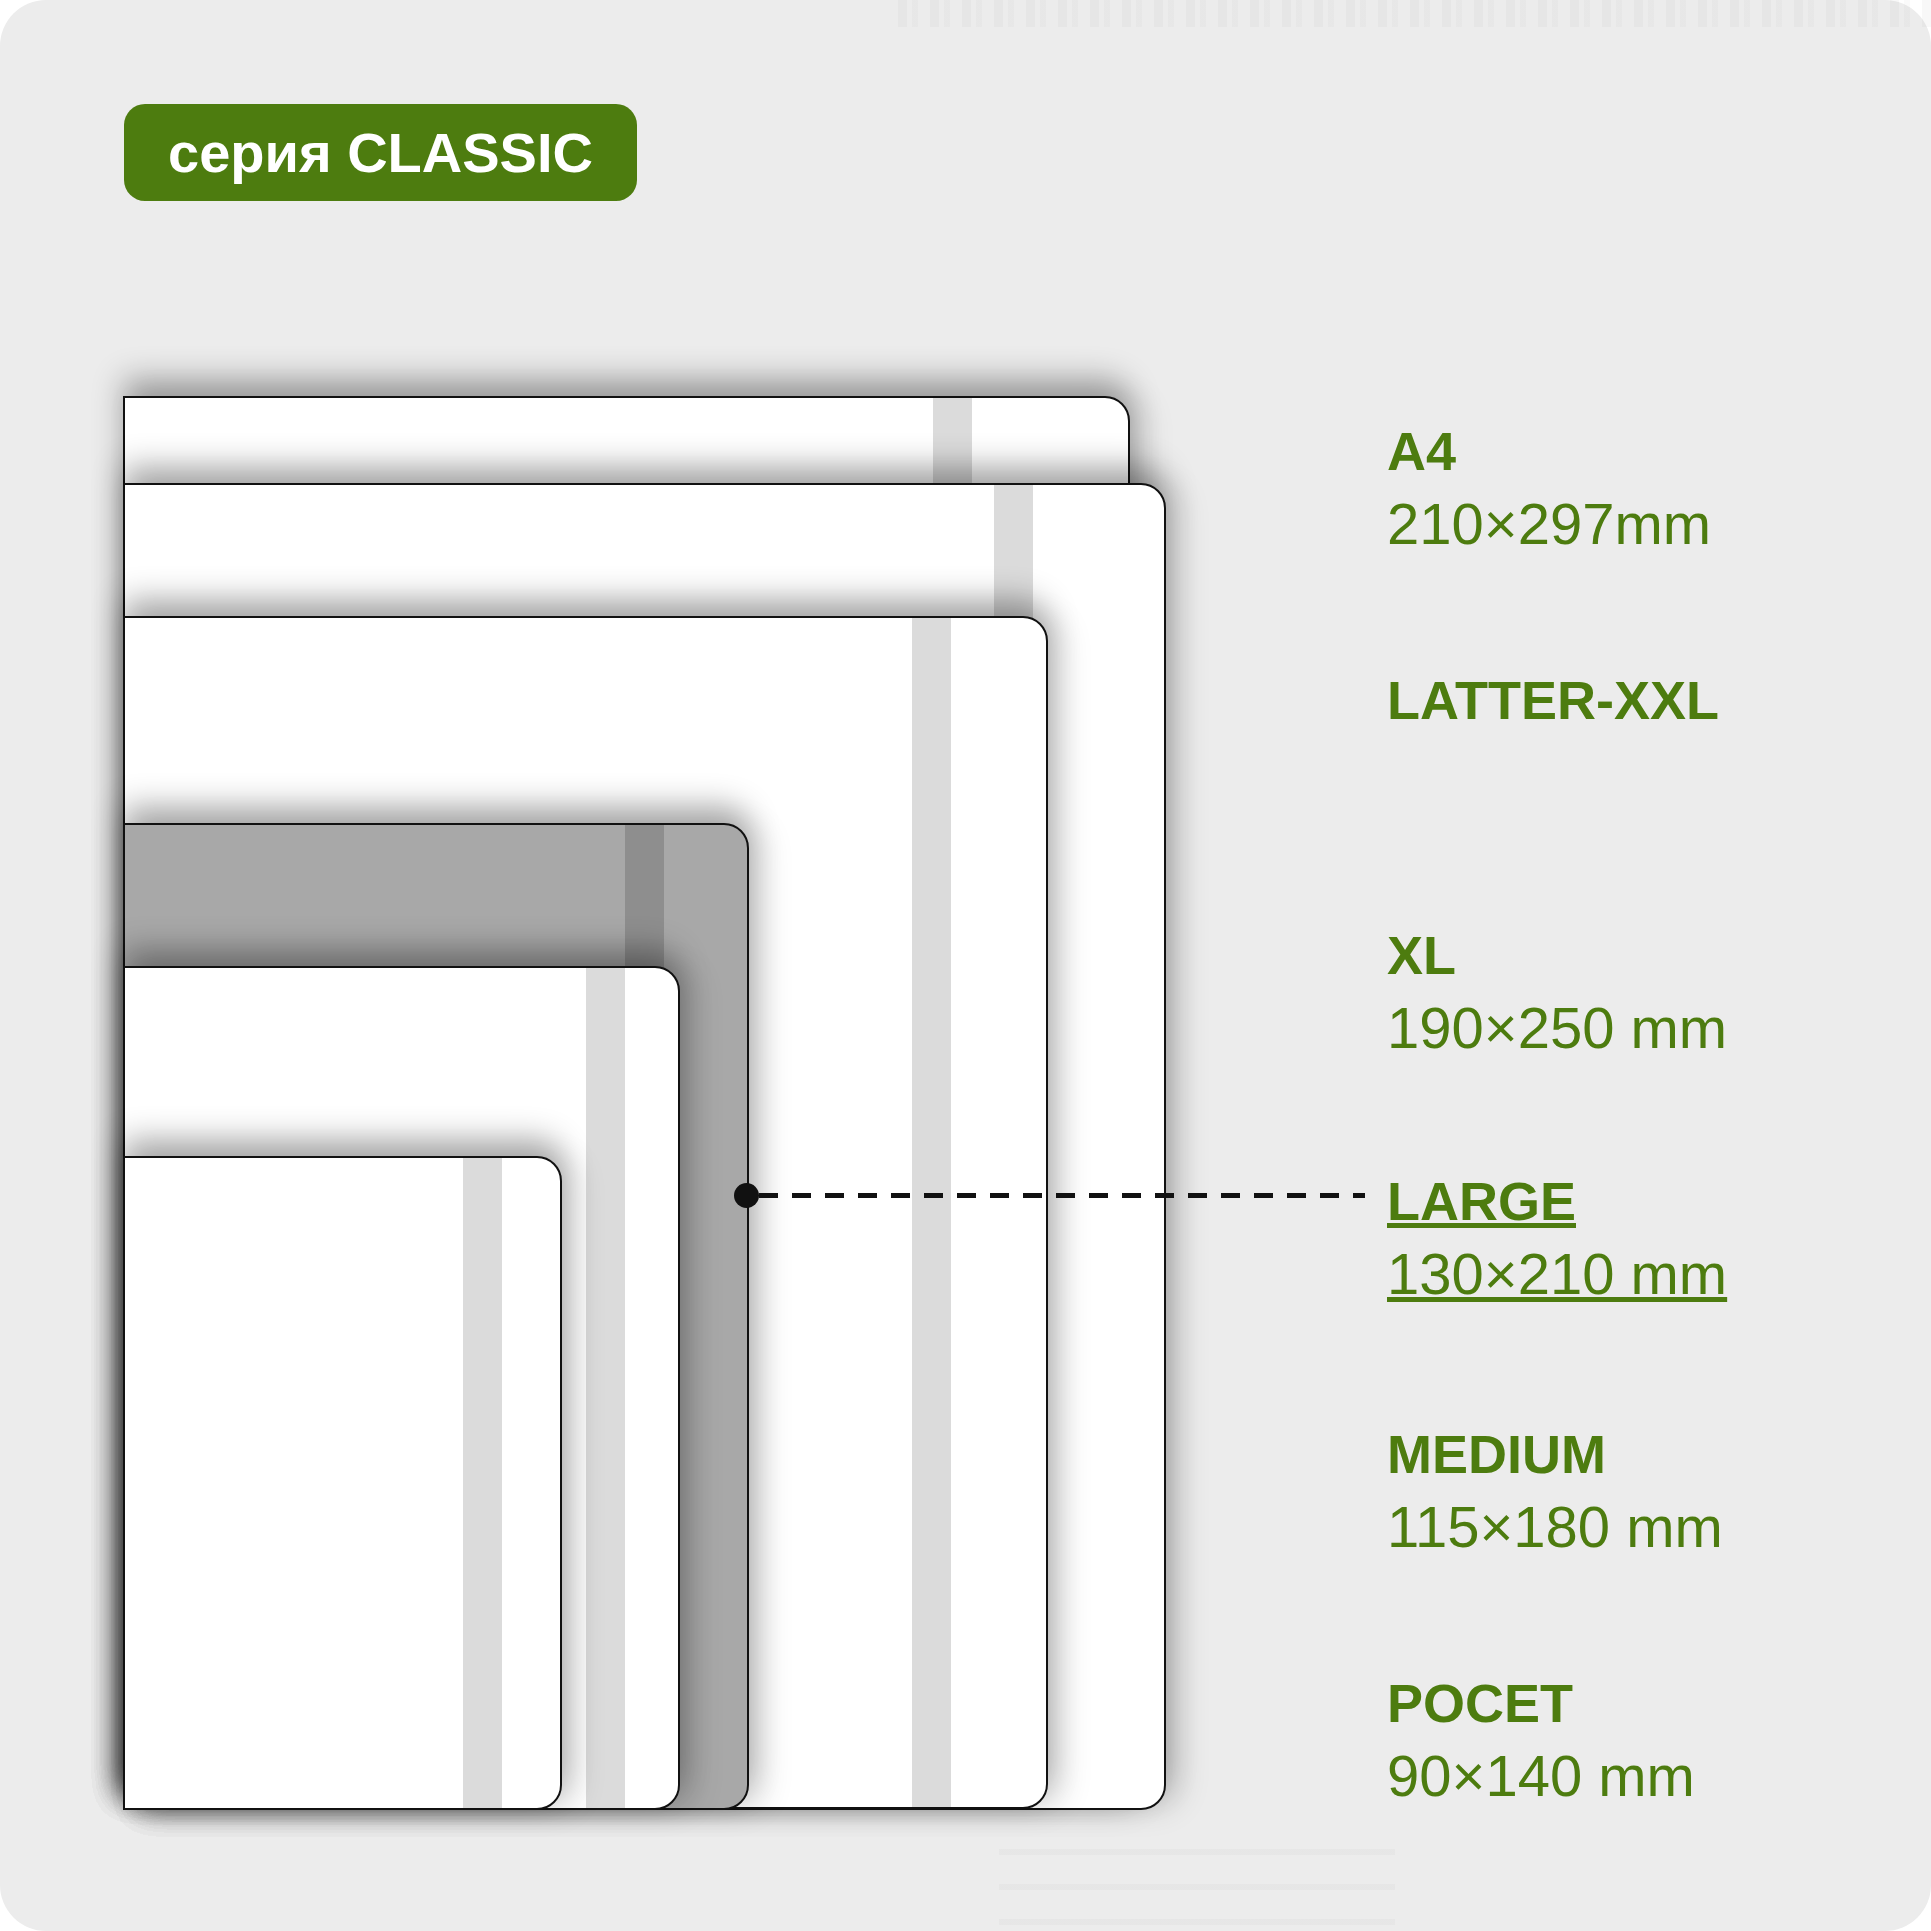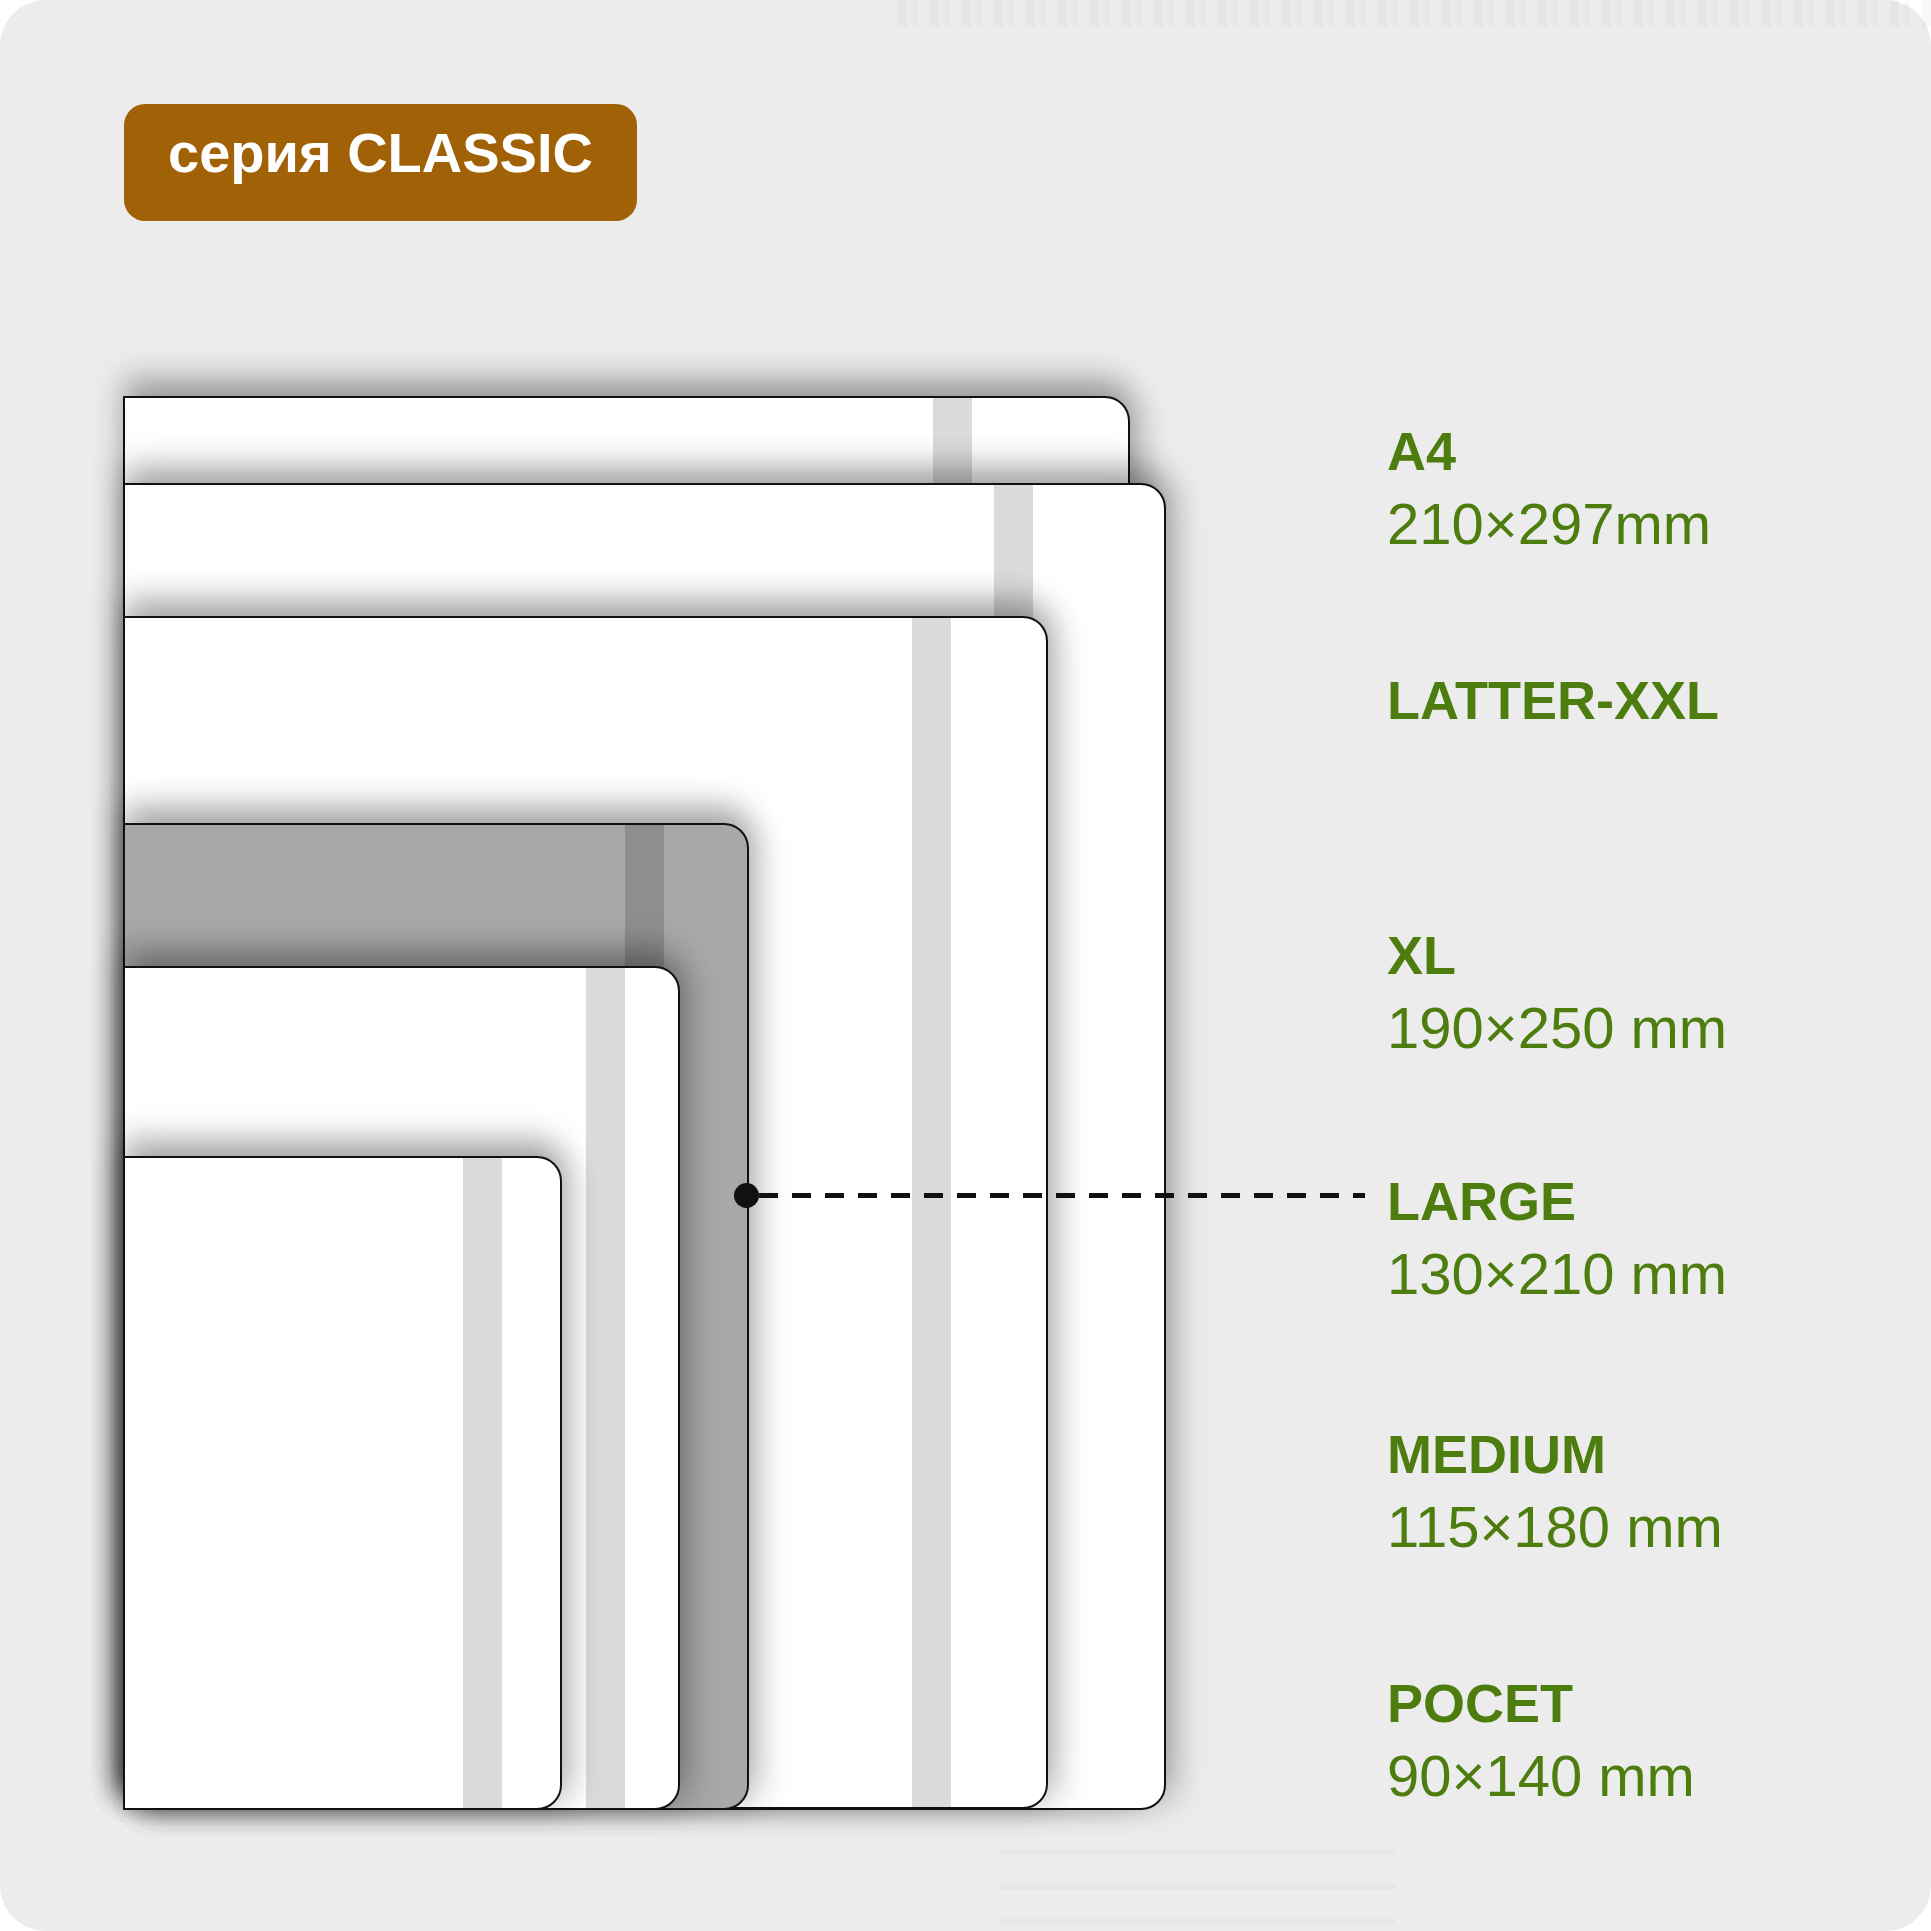--- a/index.html
+++ b/index.html
@@ -19,22 +19,22 @@
       rgba(0,0,0,0.028) 0 8.7px, rgba(0,0,0,0) 8.7px 14.5px,
       rgba(0,0,0,0.018) 14.5px 20px, rgba(0,0,0,0) 20px 32px);
   }
   .wm-bottom{
     position:absolute;left:999px;top:1821px;width:396px;height:104px;
     background:repeating-linear-gradient(0deg,
       rgba(0,0,0,0.022) 0 5.8px, rgba(0,0,0,0) 5.8px 35px);
   }
   
   .badge{
-    position:absolute;left:124px;top:104px;height:117px;
-    background:#a16207;color:#ffffff;border-radius:21px;
+    position:absolute;left:124px;top:104px;height:97px;
+    background:#4d7c0f;color:#ffffff;border-radius:21px;
     font-size:56px;font-weight:700;line-height:97px;
     padding:0 44px;white-space:nowrap;
   }
   
   .nb{
     position:absolute;box-sizing:border-box;
     border:2.9px solid #111111;border-radius:0 25px 25px 0;
     background:#ffffff;
     box-shadow:0 -17.4px 31px rgba(0,0,0,0.30), 15.4px 0 31px rgba(0,0,0,0.12);
   }
@@ -62,21 +62,21 @@
     position:absolute;left:759px;top:1193px;width:606px;height:4.8px;z-index:10;
     background:repeating-linear-gradient(90deg,#111111 0 19.3px,rgba(0,0,0,0) 19.3px 33px);
   }
   
   .size-label{position:absolute;left:1387px;color:#4d7c0f;z-index:11;}
   .size-label .t{font-size:54px;font-weight:700;line-height:58px;}
   .size-label .d{font-size:58px;font-weight:400;line-height:54px;margin-top:17.4px;}
   .lab-a4    {top:422px;}
   .lab-latter{top:671px;}
   .lab-xl    {top:926px;}
-  .lab-large {top:1172px;}
+  .lab-large {top:1172px;text-decoration:underline;}
   .lab-medium{top:1425px;}
   .lab-pocet {top:1674px;}
 </style>
 </head>
 <body>
 
 <div id="stage">
   <div class="canvas"></div>
 
   <div class="wm-top"></div>

